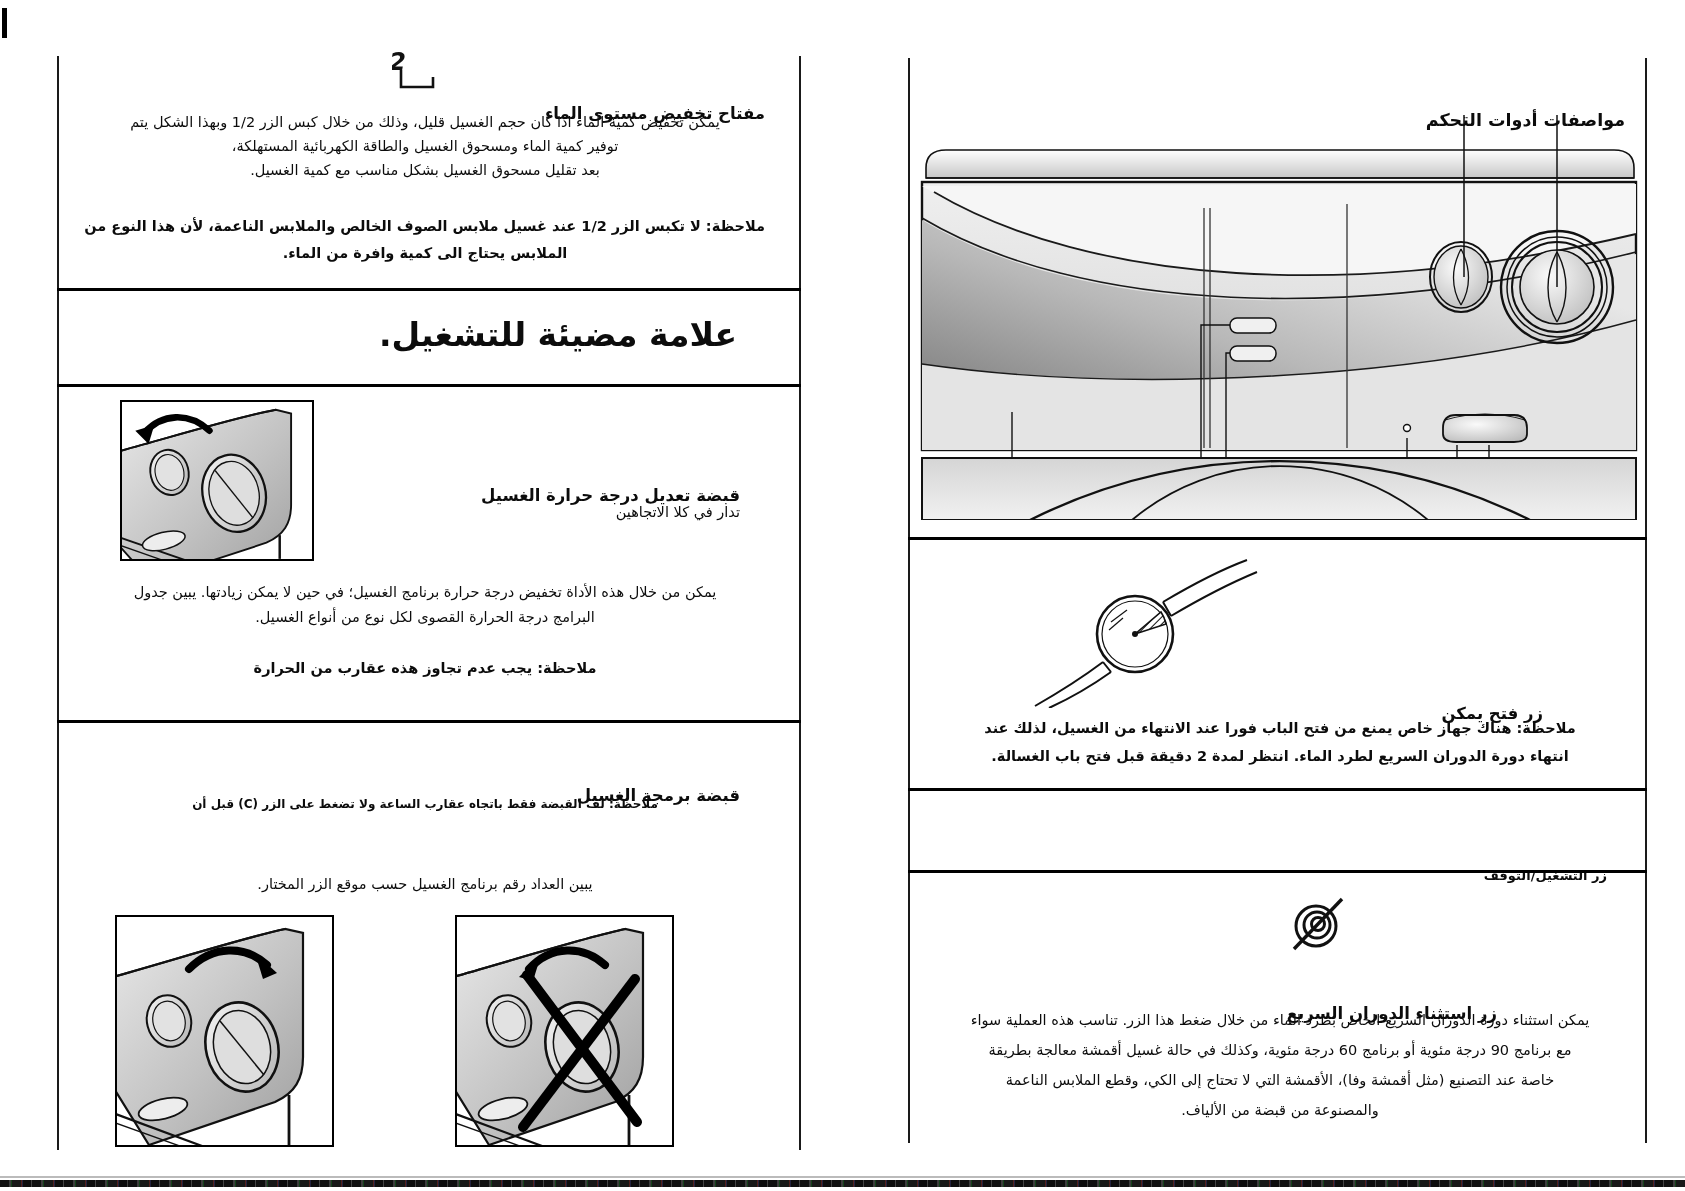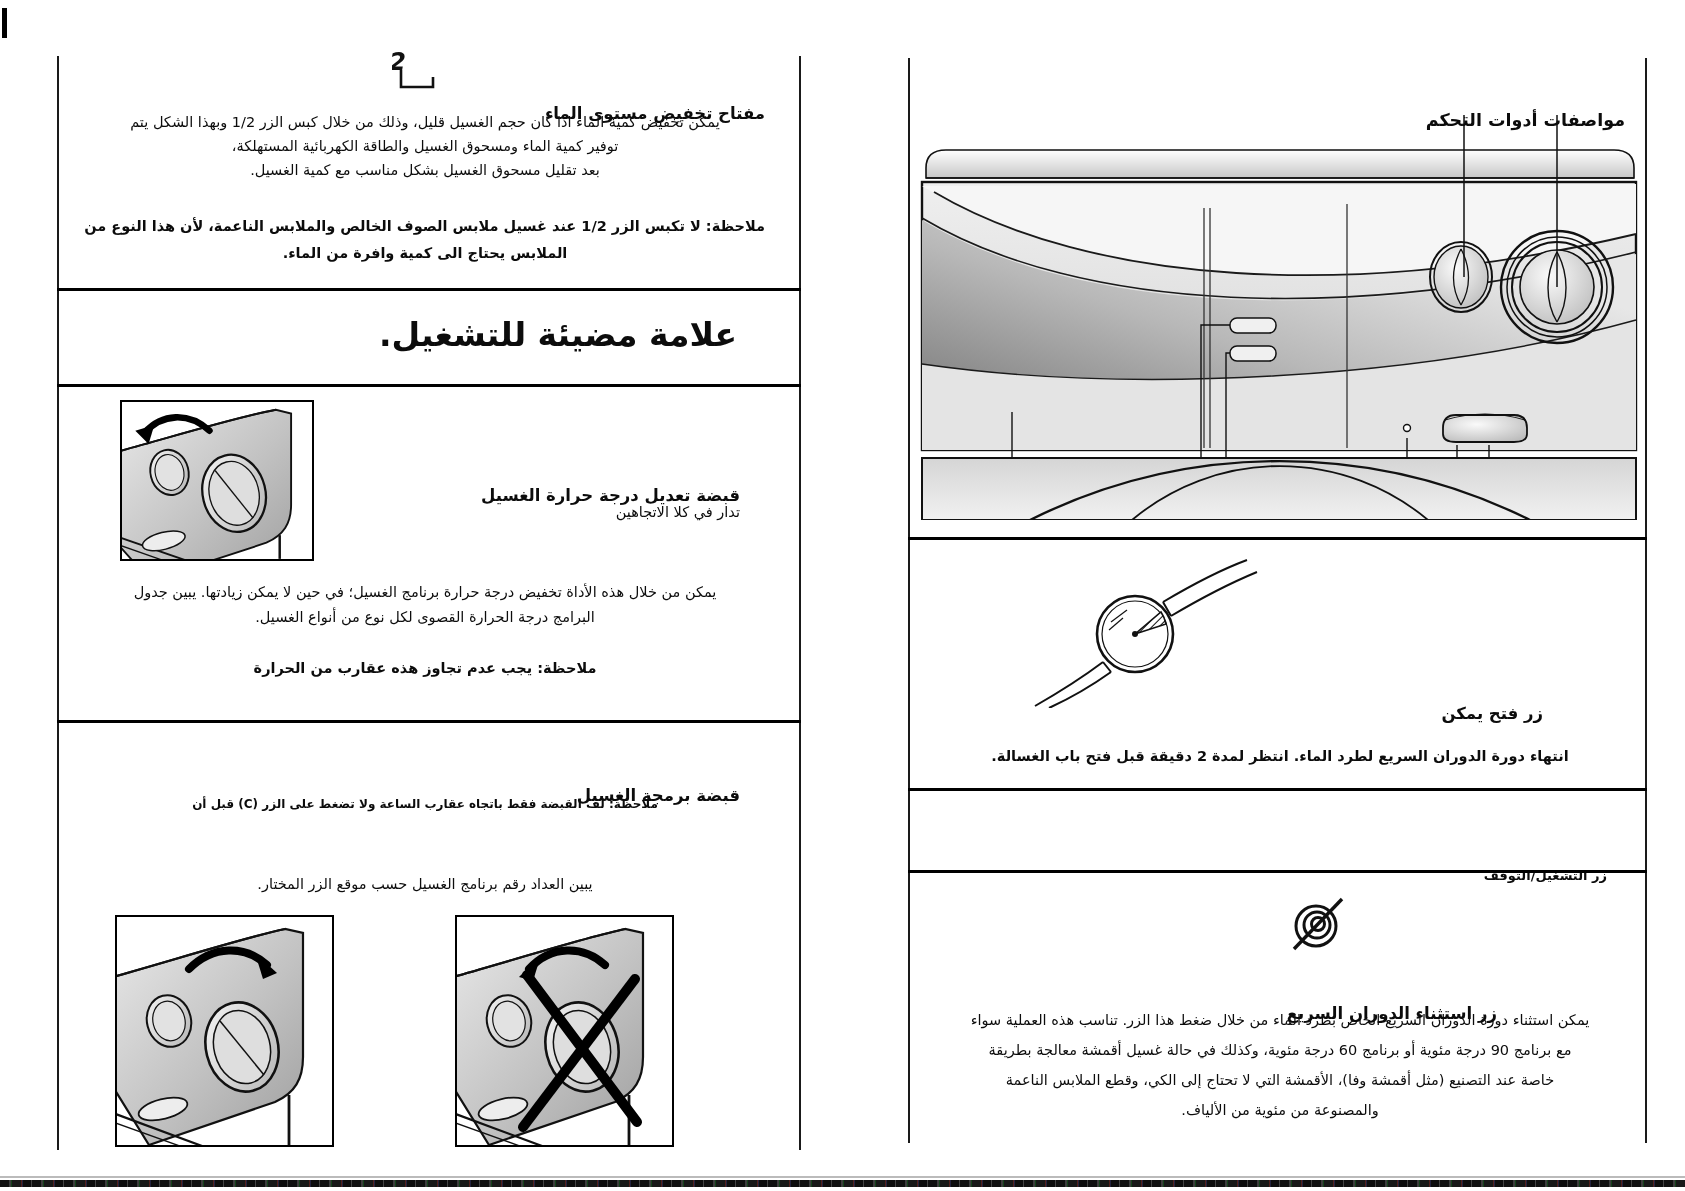--- a/index.html
+++ b/index.html
@@ -229,20 +229,21 @@
       <circle cx="120" cy="76" r="33" fill="#fff" stroke="#111" stroke-width="1.2"></circle>
       <line x1="96" y1="64" x2="112" y2="52" stroke="#111" stroke-width="1.2"></line>
       <line x1="94" y1="72" x2="108" y2="60" stroke="#111" stroke-width="1.2"></line>
       <path d="M 120,76 L 146,54 A 34,34 0 0 1 151,66 Z" fill="url(#hatch)" stroke="#111" stroke-width="1.6"></path>
       <circle cx="120" cy="76" r="3" fill="#111"></circle>
     </svg>
   </div>
 
   <div class="abs txt head16 line-r" style="left:1250px;top:660px;width:293px;">زر فتح يمكن</div>
 
+  <div class="abs txt body15 b line-c" style="left:930px;top:716px;width:700px;">ملاحظة: هناك جهاز خاص يمنع من فتح الباب فورا عند الانتهاء من الغسيل، لذلك عند</div>
   <div class="abs txt body15 b line-c" style="left:930px;top:744px;width:700px;">انتهاء دورة الدوران السريع لطرد الماء. انتظر لمدة 2 دقيقة قبل فتح باب الغسالة.</div>
 
   <div class="hrule" style="left:908px;top:788px;width:739px;"></div>
 
   <div class="abs txt head16 line-r" style="left:1300px;top:824px;width:307px;font-size:13px;">زر التشغيل/التوقف</div>
 
   <div class="hrule" style="left:908px;top:870px;width:739px;"></div>
 
   <div class="abs" style="left:1288px;top:893px;">
     <svg width="62" height="60" viewBox="0 0 62 60">
@@ -251,15 +252,15 @@
       <circle cx="30" cy="31" r="6.5" fill="none" stroke="#111" stroke-width="3"></circle>
       <line x1="6" y1="56" x2="54" y2="6" stroke="#111" stroke-width="3.4"></line>
     </svg>
   </div>
 
   <div class="abs txt head16 line-r" style="left:1200px;top:960px;width:297px;">زر استثناء الدوران السريع</div>
 
   <div class="abs txt body15 line-c" style="left:930px;top:1008px;width:700px;">يمكن استثناء دورة الدوران السريع الخاص بطرد الماء من خلال ضغط هذا الزر. تناسب هذه العملية سواء</div>
   <div class="abs txt body15 line-c" style="left:930px;top:1038px;width:700px;">مع برنامج 90 درجة مئوية أو برنامج 60 درجة مئوية، وكذلك في حالة غسيل أقمشة معالجة بطريقة</div>
   <div class="abs txt body15 line-c" style="left:930px;top:1068px;width:700px;">خاصة عند التصنيع (مثل أقمشة وفا)، الأقمشة التي لا تحتاج إلى الكي، وقطع الملابس الناعمة</div>
-  <div class="abs txt body15 line-c" style="left:930px;top:1098px;width:700px;">والمصنوعة من مئوية من الألياف.</div>
+  <div class="abs txt body15 line-c" style="left:930px;top:1098px;width:700px;">والمصنوعة من قبضة من الألياف.</div>
 
 </div>
 
 </body></html>

